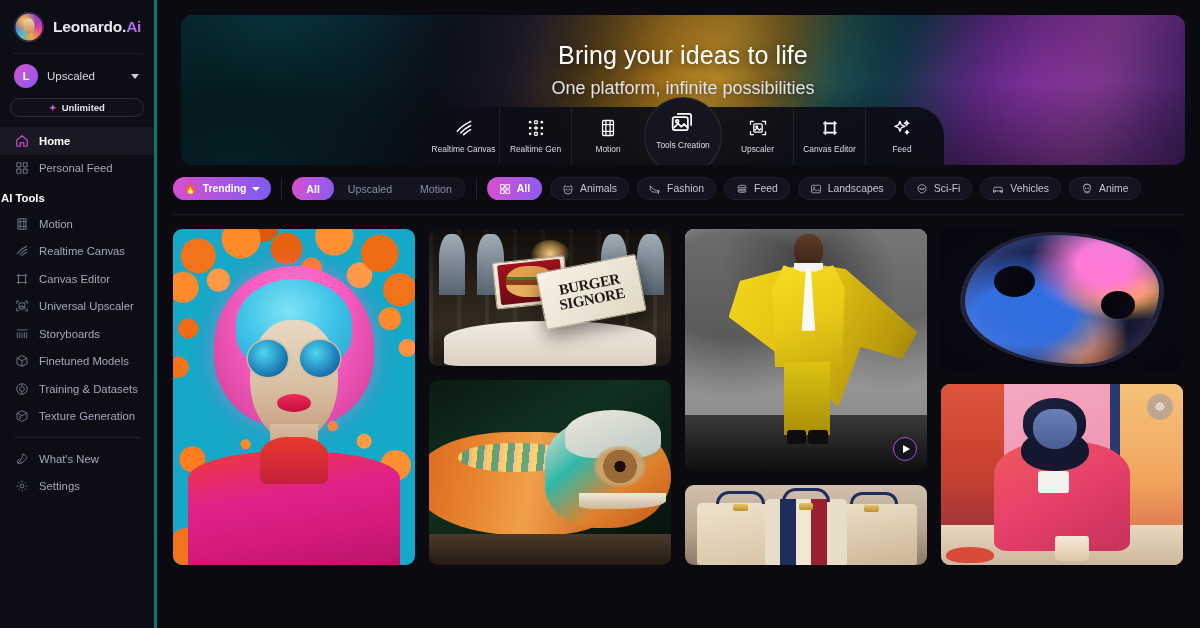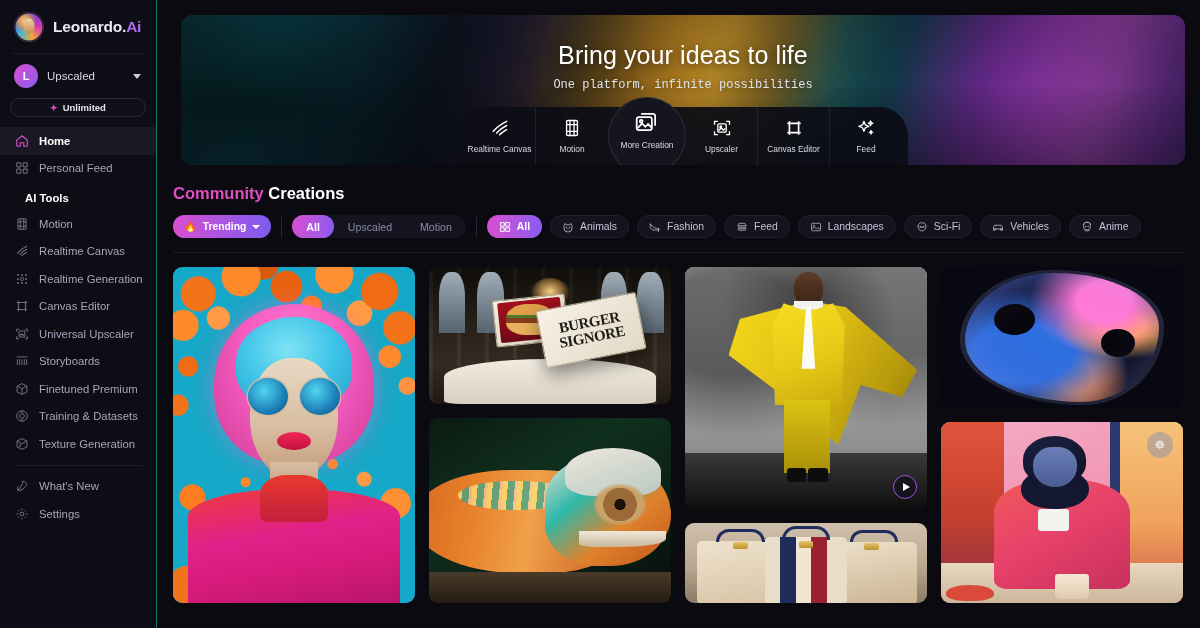--- a/index.html
+++ b/index.html
@@ -9,21 +9,21 @@
     font-family: "Liberation Sans", sans-serif;
     overflow: hidden;
     color: #e8e8f0;
   }
   .app { display: flex; width: 1200px; height: 628px; }
 
   
   .sidebar {
     width: 157px; height: 628px; flex: 0 0 157px;
     background: #0d0d15;
-    border-right: 1px solid #0f766e;
+    border-right: 3px solid #0f766e;
     display: flex; flex-direction: column;
     overflow: hidden;
   }
   .brand { display: flex; align-items: center; gap: 9px; padding: 12px 0 11px 14px; }
   .brand-logo {
     width: 30px; height: 30px; border-radius: 50%;
     background:
       radial-gradient(circle at 35% 30%, #f0c48a 0%, #d8a05e 18%, transparent 42%),
       conic-gradient(from 20deg, #7a3fd4, #d93ba8, #f2a93b, #3bb7d9, #4a3fd4, #7a3fd4);
     position: relative;
@@ -63,21 +63,21 @@
     display: flex; align-items: center; gap: 10px;
     height: 27.5px; padding: 0 12px 0 14px;
     font-size: 11.3px; color: #a6a6bb; cursor: pointer;
   }
   .nav-item.active { background: #191926; color: #ffffff; font-weight: 700; text-align: right; }
   .nav-item .ico { width: 15px; height: 15px; flex: 0 0 15px; display: flex; align-items: center; justify-content: center; color: #6e6e88; }
   .nav-item.active .ico { color: #d94fd0; }
   .nav-item svg { width: 14px; height: 14px; display: block; }
   .nav-sec {
     font-size: 11.3px; font-weight: 700; color: #ffffff;
-    padding: 10px 14px 6px 25px;
+    padding: 10px 14px 6px 1px;
   }
   .nav-div { height: 1px; background: #1e1e2c; margin: 7px 14px 7px 14px; }
 
   
   .main { flex: 1; height: 628px; overflow: hidden; position: relative; background: #0a0a10; }
 
   
   .hero {
     position: relative;
     margin: 15px 15px 0 24px;
@@ -100,21 +100,21 @@
     opacity: .85;
   }
   .l3 {
     background: radial-gradient(ellipse 46% 120% at 19% 55%, rgba(0,0,0,.78) 0%, rgba(0,0,0,0) 70%),
                 radial-gradient(ellipse 30% 100% at 95% 50%, rgba(10,14,24,.8) 0%, rgba(0,0,0,0) 70%);
     filter: none;
   }
   .hero-scrim { position: absolute; inset: 0; background: linear-gradient(180deg, rgba(6,8,14,.30) 0%, rgba(6,8,14,.12) 45%, rgba(6,8,14,.55) 100%); }
   .hero-copy { position: absolute; left: 0; right: 0; top: 26px; text-align: center; }
   .hero-title { font-size: 25px; font-weight: 400; color: #ffffff; letter-spacing: .1px; text-shadow: 0 2px 10px rgba(0,0,0,.55); }
-  .hero-sub { font-size: 12px; color: #dfe2ea; margin-top: 8px; text-shadow: 0 1px 7px rgba(0,0,0,.6); font-family: Liberation Mono, monospace; }
+  .hero-sub { font-size: 18px; color: #dfe2ea; margin-top: 8px; text-shadow: 0 1px 7px rgba(0,0,0,.6); }
 
   
   .dock {
     position: absolute; left: 50%; transform: translateX(-50%);
     bottom: 0px; height: 58px;
     background: rgba(12,13,22,.93);
     border-radius: 29px 29px 0 0;
     display: flex; align-items: flex-end;
     padding: 0 6px;
     backdrop-filter: blur(4px);
@@ -471,36 +471,20 @@
 
       <div class="nav-item">
         <span class="ico">
           <svg viewBox="0 0 24 24" fill="none" stroke="currentColor" stroke-width="1.8" stroke-linecap="round">
               <path d="M20 4C14 7 8 11 4 16M20 9c-5 2.5-9 5.5-12 9M20 14c-3.5 1.8-6 3.8-8.5 6"></path>
             </svg>
         </span>
         <span>Realtime Canvas</span>
       </div>
 
-      <div class="nav-item">
-        <span class="ico">
-          <svg viewBox="0 0 24 24" fill="currentColor">
-              <circle cx="5" cy="5" r="1.7"></circle>
-              <circle cx="12" cy="5" r="1.7"></circle>
-              <circle cx="19" cy="5" r="1.7"></circle>
-              <circle cx="5" cy="12" r="1.7"></circle>
-              <rect x="9.6" y="9.6" width="4.8" height="4.8" rx="1" fill="none" stroke="currentColor" stroke-width="1.7"></rect>
-              <circle cx="19" cy="12" r="1.7"></circle>
-              <circle cx="5" cy="19" r="1.7"></circle>
-              <circle cx="12" cy="19" r="1.7"></circle>
-              <circle cx="19" cy="19" r="1.7"></circle>
-            </svg>
-        </span>
-        <span>Realtime Generation</span>
-      </div>
 
       <div class="nav-item">
         <span class="ico">
           <svg viewBox="0 0 24 24" fill="none" stroke="currentColor" stroke-width="1.9">
               <path d="M6 3v18M18 3v18M3 6h18M3 18h18"></path>
             </svg>
         </span>
         <span>Canvas Editor</span>
       </div>
 
@@ -525,21 +509,21 @@
       </div>
 
 
       <div class="nav-item">
         <span class="ico">
           <svg viewBox="0 0 24 24" fill="none" stroke="currentColor" stroke-width="1.7">
               <path d="M12 2.8 20.5 7v10L12 21.2 3.5 17V7z"></path>
               <path d="M3.5 7 12 11.4 20.5 7M12 11.4v9.8"></path>
             </svg>
         </span>
-        <span>Finetuned Premium</span>
+        <span>Finetuned Models</span>
       </div>
 
       <div class="nav-item">
         <span class="ico">
           <svg viewBox="0 0 24 24" fill="none" stroke="currentColor" stroke-width="1.7">
               <circle cx="12" cy="12" r="9"></circle>
               <path d="M8 12a4 4 0 0 1 8 0 4 4 0 0 1-8 0z"></path>
               <path d="M12 3v4M12 17v4"></path>
             </svg>
         </span>
@@ -602,41 +586,57 @@
 
         <div class="dock-item">
           <span class="dico">
             <svg viewBox="0 0 24 24" fill="none" stroke="#fff" stroke-width="1.8" stroke-linecap="round">
                 <path d="M20 4C14 7 8 11 4 16M20 9c-5 2.5-9 5.5-12 9M20 14c-3.5 1.8-6 3.8-8.5 6"></path>
               </svg>
           </span>
           <span class="dock-label">Realtime Canvas</span>
         </div>
 
+        <div class="dock-item">
+          <span class="dico">
+            <svg viewBox="0 0 24 24" fill="#fff">
+                <circle cx="5" cy="5" r="1.6"></circle>
+                <rect x="10.2" y="3.4" width="3.4" height="3.4" rx=".8" fill="none" stroke="#fff" stroke-width="1.5"></rect>
+                <circle cx="19" cy="5" r="1.6"></circle>
+                <circle cx="5" cy="12" r="1.6"></circle>
+                <path d="M10 12h4M12 10v4" stroke="#fff" stroke-width="1.6" stroke-linecap="round"></path>
+                <circle cx="19" cy="12" r="1.6"></circle>
+                <circle cx="5" cy="19" r="1.6"></circle>
+                <rect x="10.2" y="17.3" width="3.4" height="3.4" rx=".8" fill="none" stroke="#fff" stroke-width="1.5"></rect>
+                <circle cx="19" cy="19" r="1.6"></circle>
+              </svg>
+          </span>
+          <span class="dock-label">Realtime Gen</span>
+        </div>
 
         <div class="dock-item dock-sep-hide">
           <span class="dico">
             <svg viewBox="0 0 24 24" fill="none" stroke="#fff" stroke-width="1.6">
                 <rect x="5.5" y="3" width="13" height="18" rx="1.5"></rect>
                 <path d="M5.5 8h13M5.5 16h13M9.5 3v18M14.5 3v18"></path>
               </svg>
           </span>
           <span class="dock-label">Motion</span>
         </div>
 
         <div class="dock-item featured">
           <span class="dico">
             <svg viewBox="0 0 24 24" fill="none" stroke="#fff" stroke-width="1.6">
                 <rect x="2.5" y="6.5" width="14" height="12" rx="2"></rect>
                 <path d="M6.5 3.5h11a2 2 0 0 1 2 2v9"></path>
                 <circle cx="6.6" cy="10.4" r="1.3"></circle>
                 <path d="M3.5 16.5l4-4 3 3 2.5-2.5 3.5 3.5"></path>
               </svg>
           </span>
-          <span class="dock-label">More Creation</span>
+          <span class="dock-label">Tools Creation</span>
         </div>
 
         <div class="dock-item">
           <span class="dico">
             <svg viewBox="0 0 24 24" fill="none" stroke="#fff" stroke-width="1.6">
                 <path d="M3 8V4h4M21 8V4h-4M3 16v4h4M21 16v4h-4"></path>
                 <rect x="7" y="7" width="10" height="10" rx="1.5"></rect>
                 <circle cx="10.5" cy="10.5" r="1"></circle>
                 <path d="M8 15l3-3 2.5 2.5L16 12.5"></path>
               </svg>
@@ -660,23 +660,20 @@
                 <path d="M17.5 3.5l.8 2 2 .8-2 .8-.8 2-.8-2-2-.8 2-.8z"></path>
                 <path d="M18 15l.6 1.5 1.5.6-1.5.6-.6 1.5-.6-1.5-1.5-.6 1.5-.6z"></path>
               </svg>
           </span>
           <span class="dock-label">Feed</span>
         </div>
 
       </div>
     </section>
 
-    <div class="sect-head">
-      <div class="sect-title"><span class="accent">Community</span><span> Creations</span></div>
-    </div>
 
     <div class="filters">
 
       <div class="chip-trending">
         <span>🔥</span>
         <span>Trending</span>
         <span class="dd"></span>
       </div>
 
       <div class="vsep"></div>

